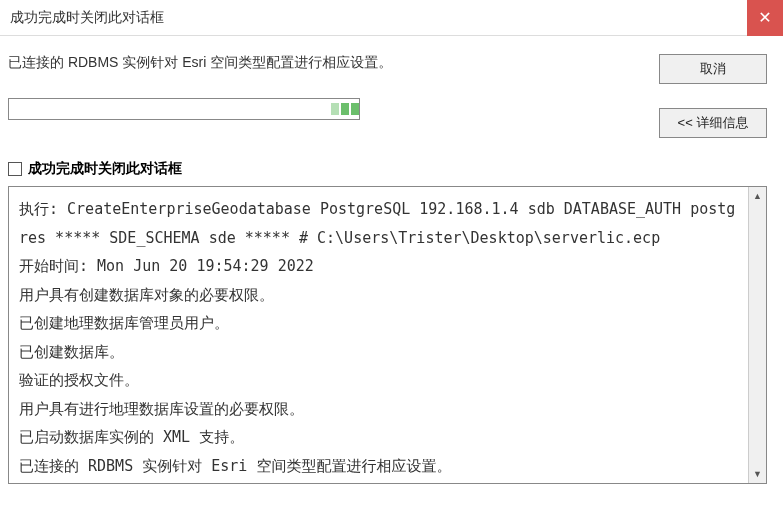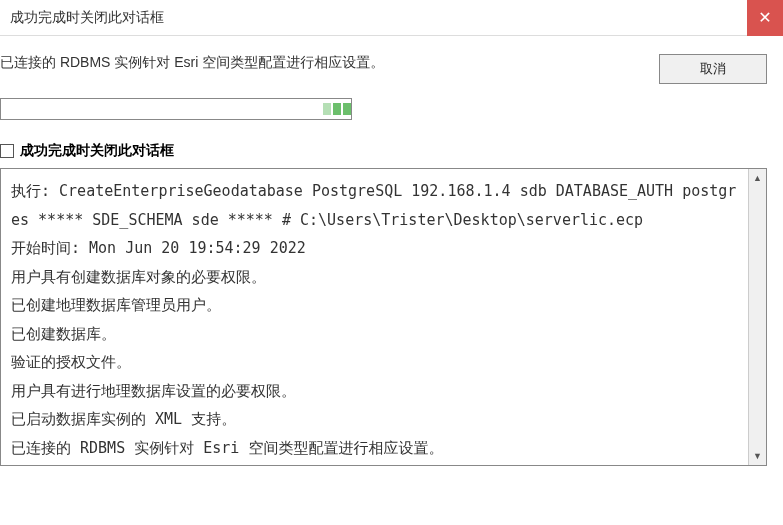--- a/index.html
+++ b/index.html
@@ -28,21 +28,21 @@
       height: 36px;
       background: #d9534f;
       color: #fff;
       display: flex;
       align-items: center;
       justify-content: center;
       cursor: pointer;
       font-size: 16px;
     }
     .content {
-      padding: 18px 16px 10px 0;
+      padding: 18px 16px 10px 8px;
     }
     .top-row {
       display: flex;
       gap: 18px;
       align-items: flex-start;
     }
     .left-col {
       flex: 1;
     }
     .status-msg {
@@ -161,20 +161,21 @@
       <div class="progress-wrap">
         <div class="progress-blocks">
           <div class="progress-block faded"></div>
           <div class="progress-block"></div>
           <div class="progress-block"></div>
         </div>
       </div>
     </div>
     <div class="right-col">
       <button class="btn">取消</button>
+      <button class="btn">&lt;&lt; 详细信息</button>
     </div>
   </div>
 
   <div class="checkbox-row">
     <span class="checkbox"></span>
     <span>成功完成时关闭此对话框</span>
   </div>
 
   <div class="log-area">
     <div class="log-text" id="log-text">执行: CreateEnterpriseGeodatabase PostgreSQL 192.168.1.4 sdb DATABASE_AUTH postgres ***** SDE_SCHEMA sde ***** # C:\Users\Trister\Desktop\serverlic.ecp

